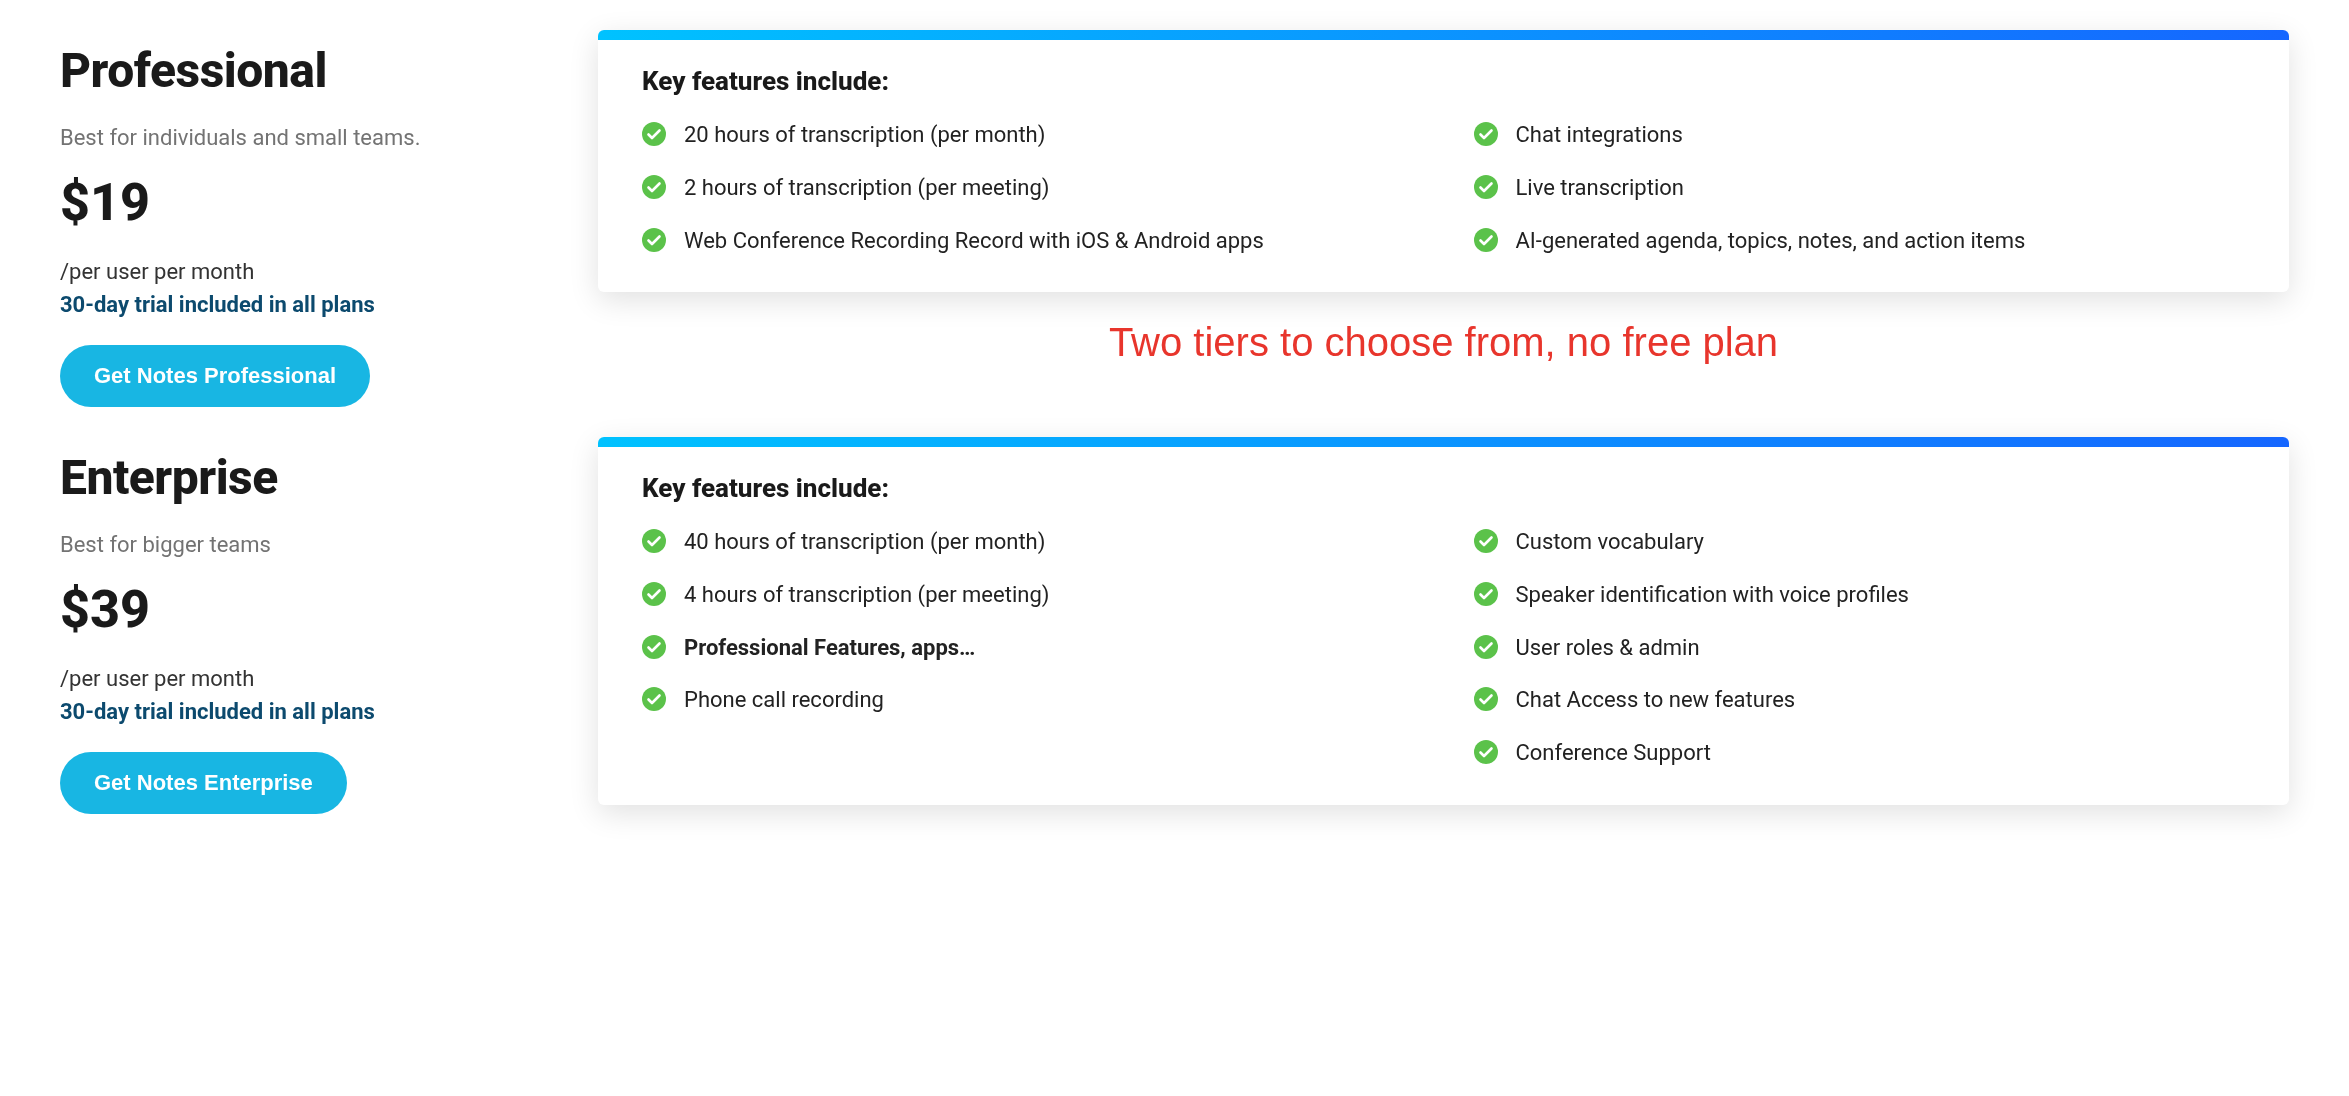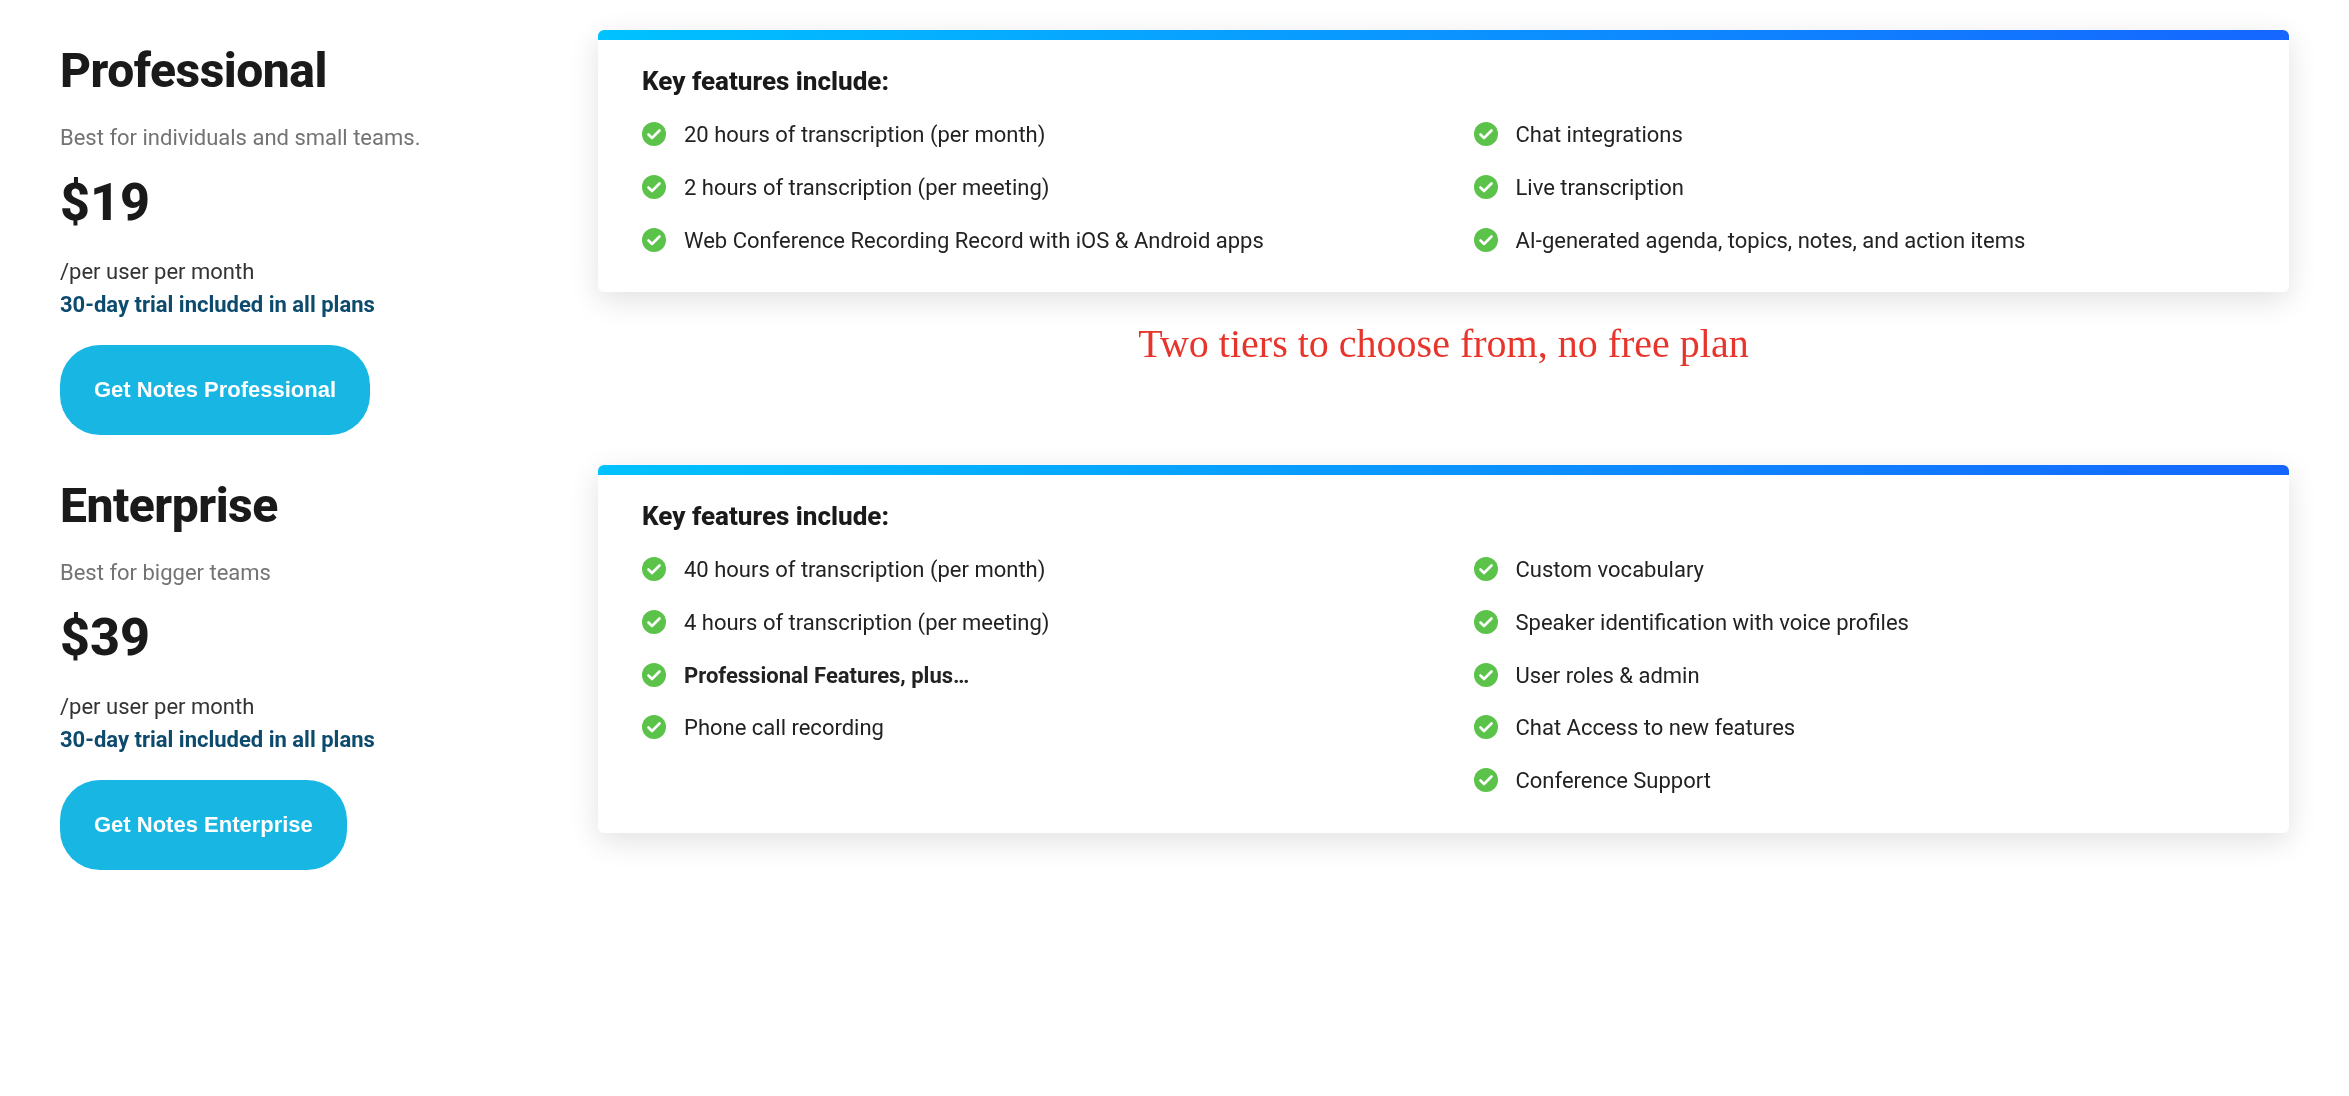--- a/index.html
+++ b/index.html
@@ -51,21 +51,21 @@
     margin-bottom: 28px;
   }
   .cta-button {
     display: inline-block;
     background: #18b6e3;
     color: #fff;
     font-size: 22px;
     font-weight: 700;
     border: none;
     border-radius: 40px;
-    padding: 32px 34px;
+    padding: 18px 34px;
     cursor: pointer;
   }
   .tier-right {
     flex: 1;
     position: relative;
   }
   .feature-card {
     background: #fff;
     border-radius: 6px;
     box-shadow: 0 8px 30px rgba(0,0,0,0.12);
@@ -106,21 +106,21 @@
     margin-top: 2px;
   }
   .check-icon svg { display: block; }
   .feature-text {
     font-size: 22px;
     color: #222;
     line-height: 1.4;
   }
   .feature-text.bold { font-weight: 700; }
   .annotation {
-    font-family: Liberation Serif, serif;
+    font-family: Liberation Sans, sans-serif;
     color: #e8352c;
     font-size: 40px;
     text-align: center;
     margin: 28px 0 22px 0;
   }
 </style>
 </head>
 <body>
 
 <div class="tier">
@@ -237,21 +237,21 @@
                 </span>
                 <span class="feature-text">4 hours of transcription (per meeting)</span>
               </div>
               <div class="feature-item">
                 <span class="check-icon">
                   <svg viewBox="0 0 24 24" width="24" height="24">
                     <circle cx="12" cy="12" r="12" fill="#5bc24a"></circle>
                     <path d="M6.5 12.5 L10 16 L17.5 8.5" stroke="#fff" stroke-width="2.6" fill="none" stroke-linecap="round" stroke-linejoin="round"></path>
                   </svg>
                 </span>
-                <span class="feature-text bold">Professional Features, plus…</span>
+                <span class="feature-text bold">Professional Features, apps…</span>
               </div>
               <div class="feature-item">
                 <span class="check-icon">
                   <svg viewBox="0 0 24 24" width="24" height="24">
                     <circle cx="12" cy="12" r="12" fill="#5bc24a"></circle>
                     <path d="M6.5 12.5 L10 16 L17.5 8.5" stroke="#fff" stroke-width="2.6" fill="none" stroke-linecap="round" stroke-linejoin="round"></path>
                   </svg>
                 </span>
                 <span class="feature-text">Phone call recording</span>
               </div>

